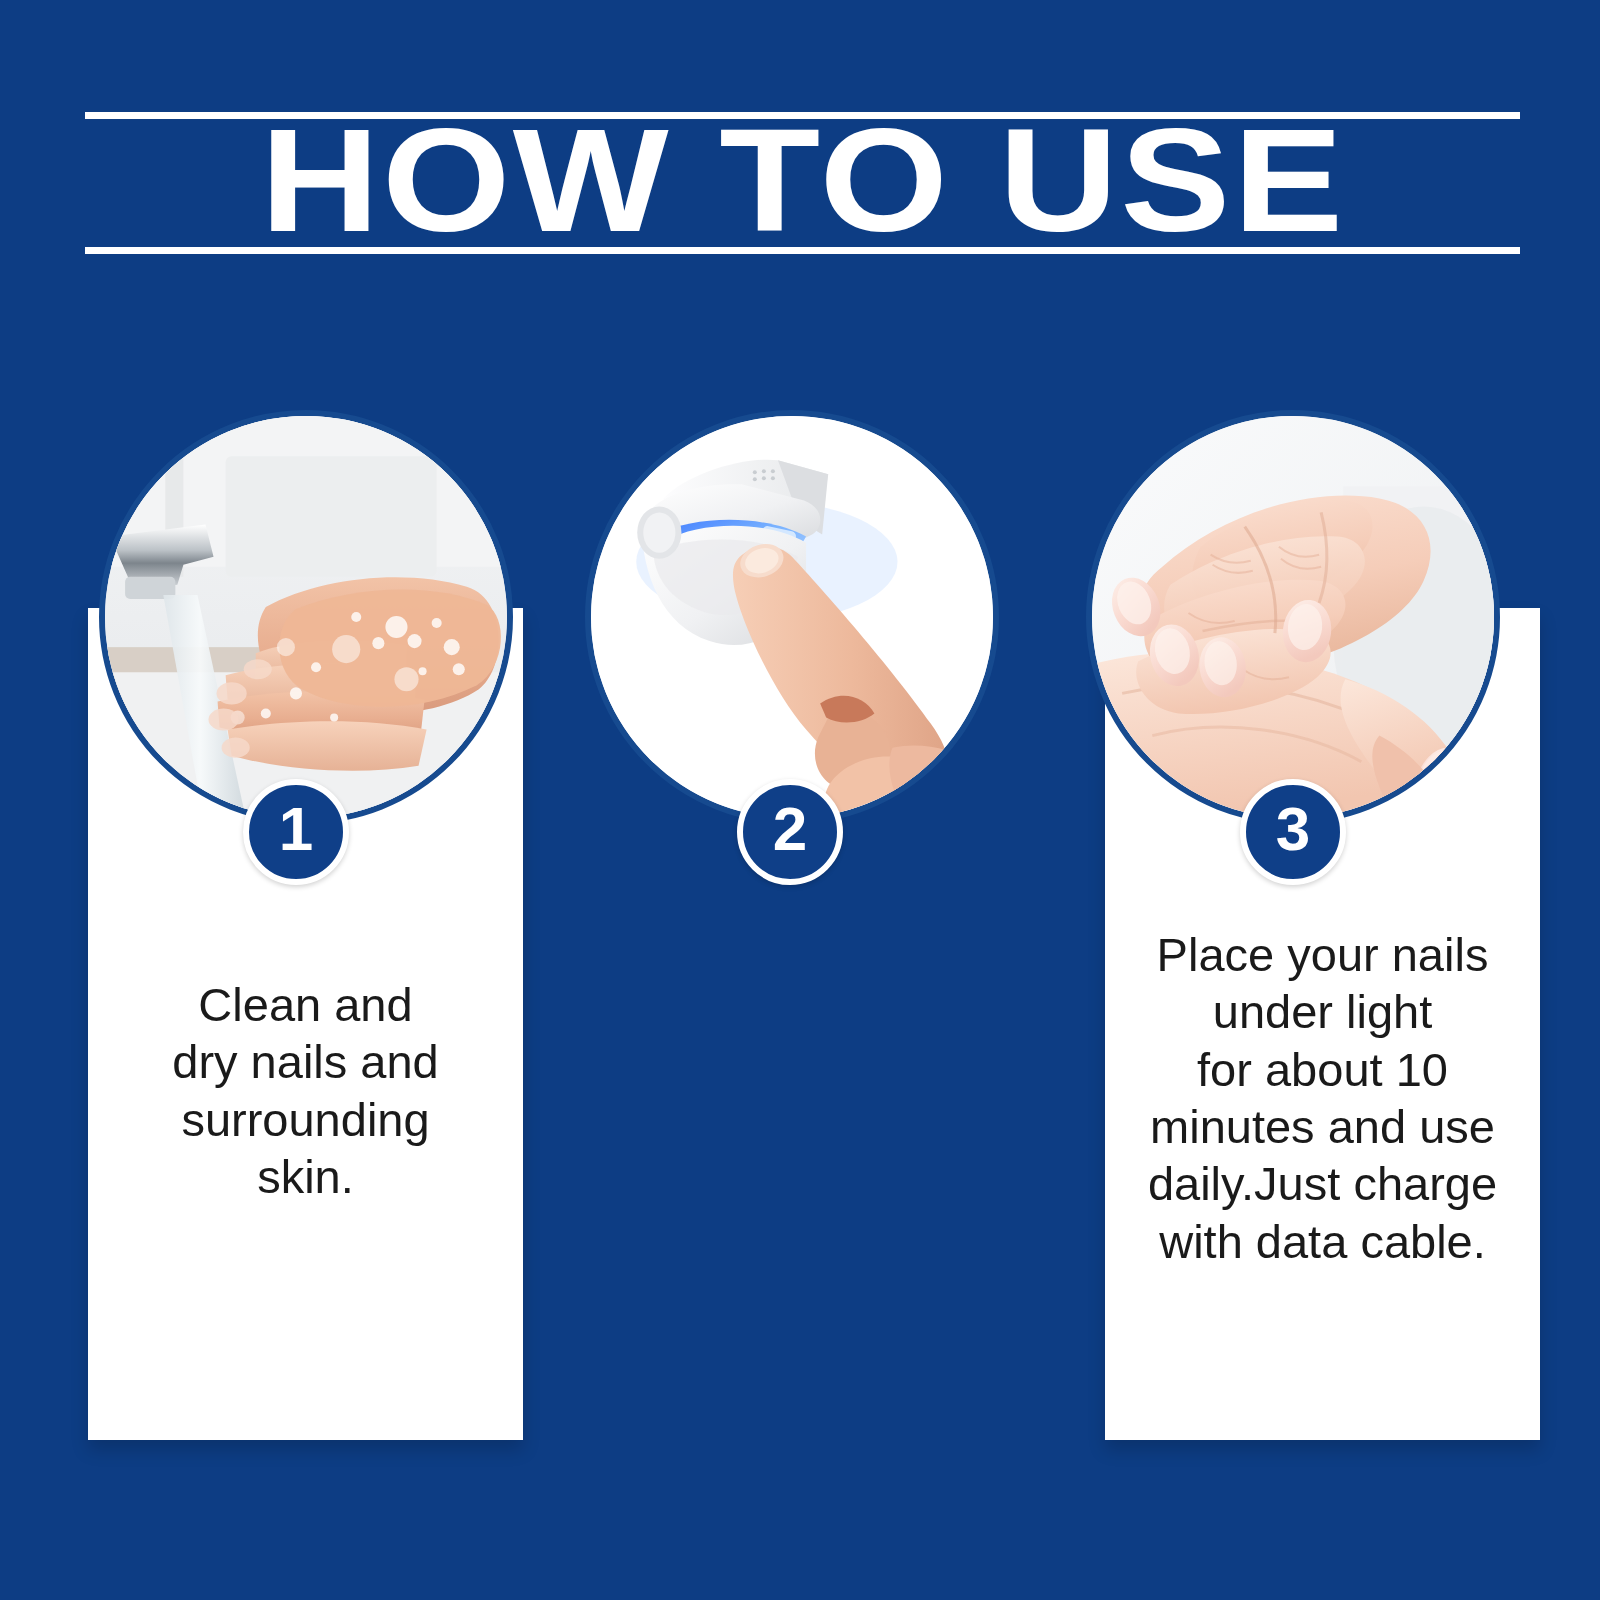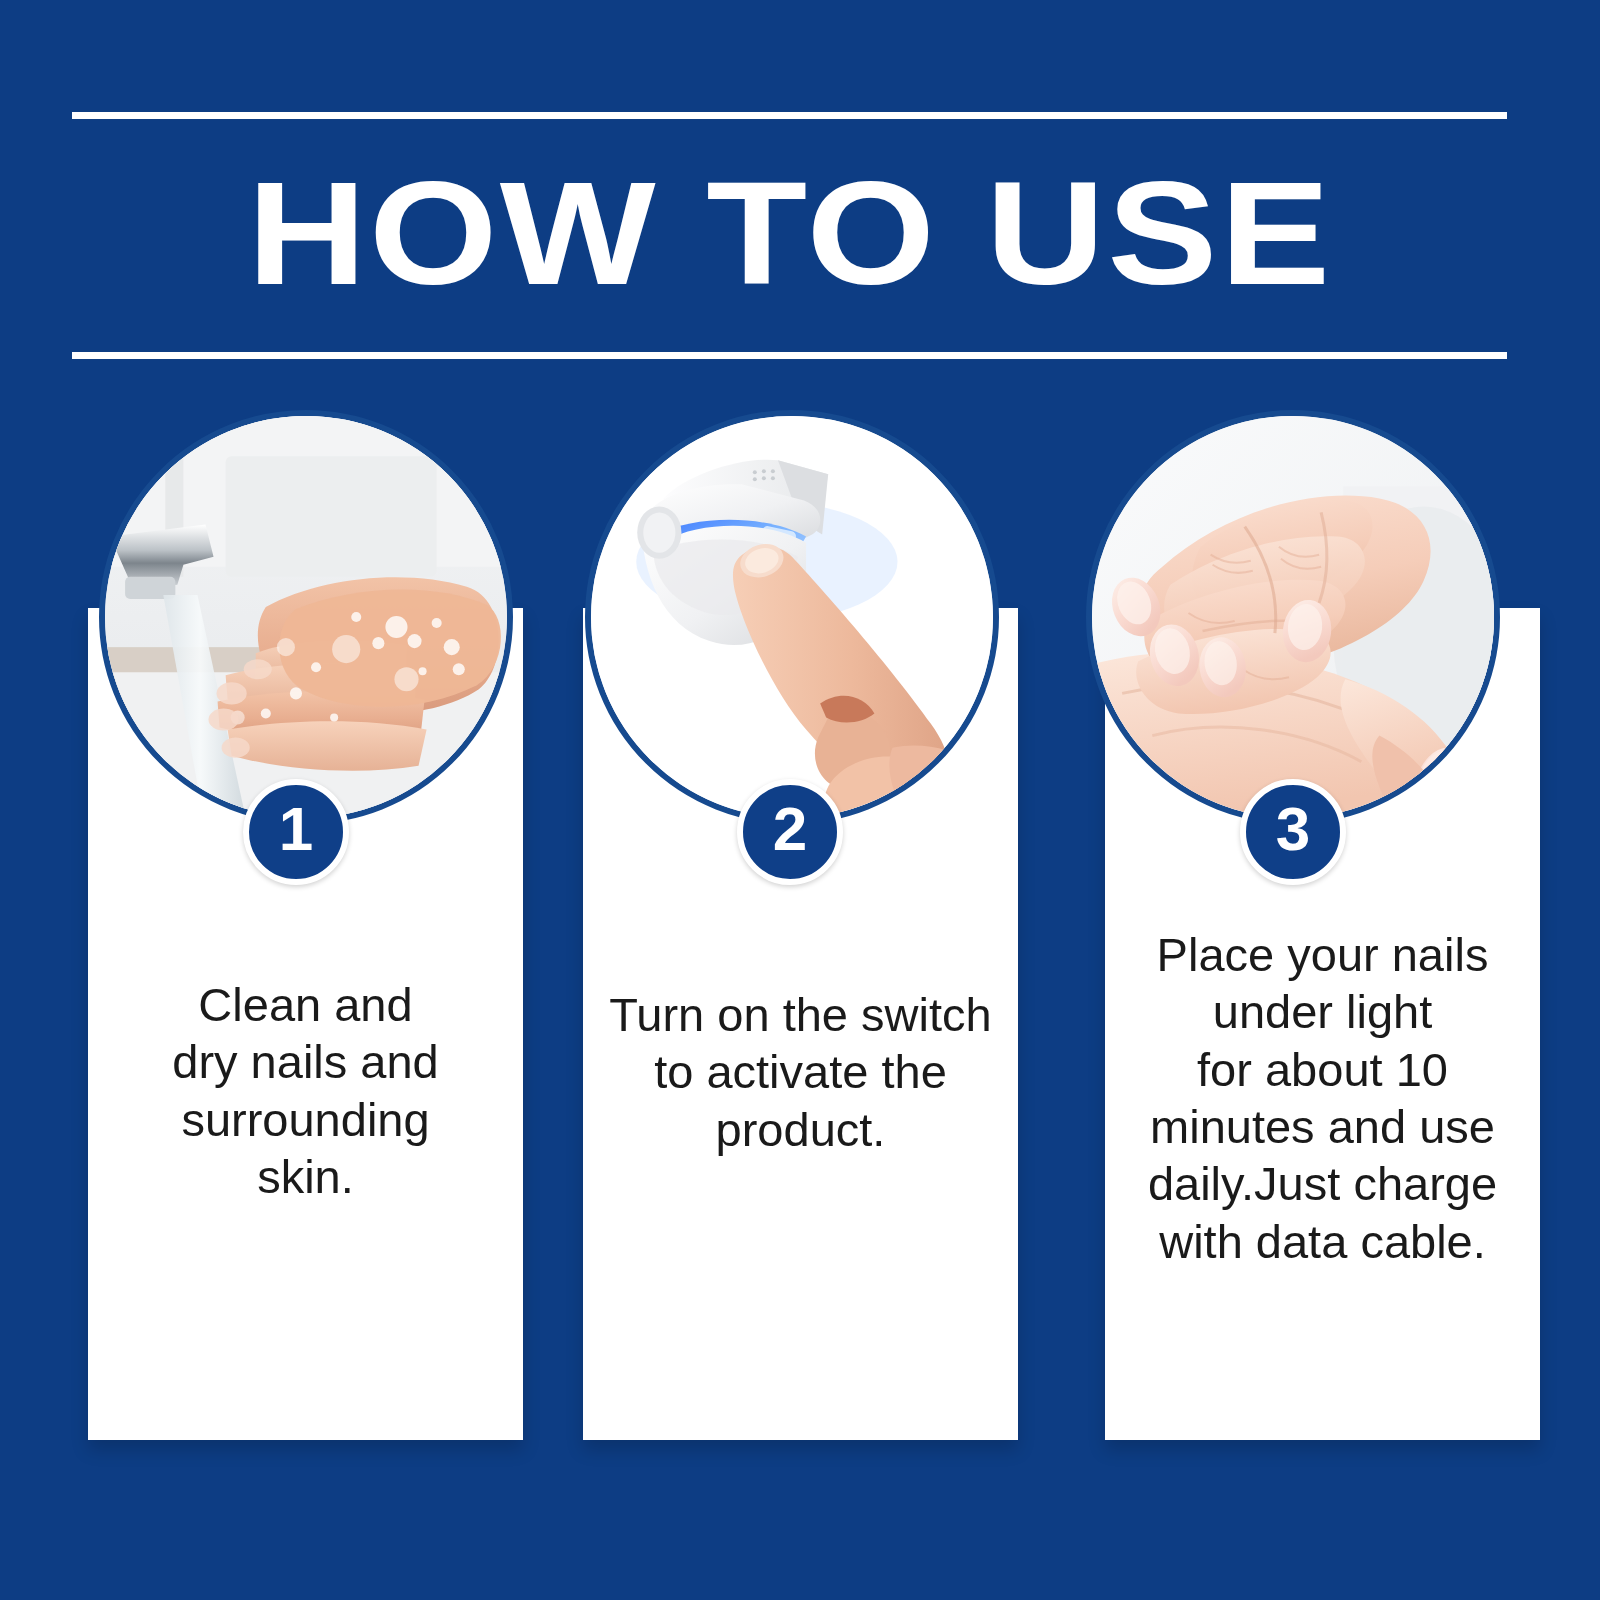--- a/index.html
+++ b/index.html
@@ -7,22 +7,22 @@
   body {
     background: #0d3d84;
     font-family: "Liberation Sans", sans-serif;
     overflow: hidden;
     position: relative;
   }
 
   
   .header {
     position: absolute;
-    left: 72px; top: 112px;
-    width: 1435px; height: 247px;
+    left: 85px; top: 112px;
+    width: 1435px; height: 142px;
   }
   .rule {
     position: absolute; left: 0; width: 100%;
     height: 7px; background: #ffffff;
   }
   .rule.top { top: 0; }
   .rule.bottom { bottom: 0; }
   .page-title {
     position: absolute;
     left: 0; right: 0; top: 50%;
@@ -124,25 +124,20 @@
 
 <div class="cards">
 
   <div class="card c1">
     <div class="card-text">Clean and
 dry nails and
 surrounding
 skin.</div>
   </div>
 
-  <div class="card c2">
-    <div class="card-text">Turn on the switch
-to activate the
-product.</div>
-  </div>
 
   <div class="card c3">
     <div class="card-text">Place your nails
 under light
 for about 10
 minutes and use
 daily.Just charge
 with data cable.</div>
   </div>
 

